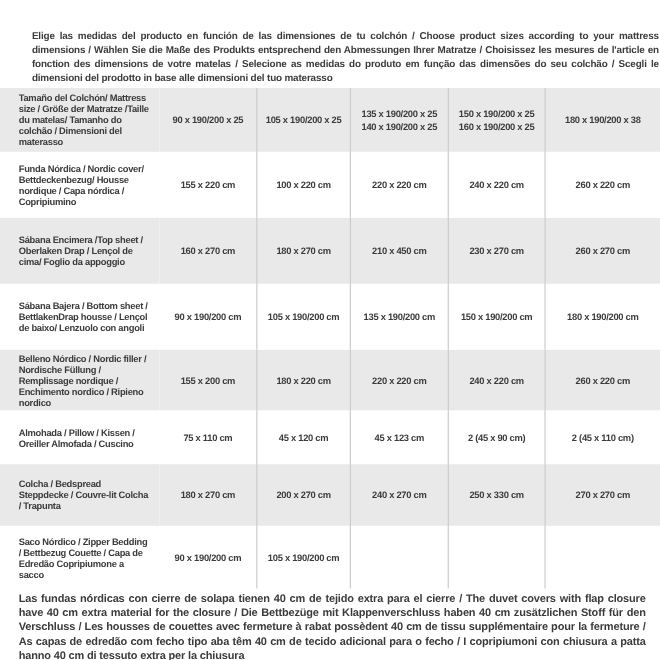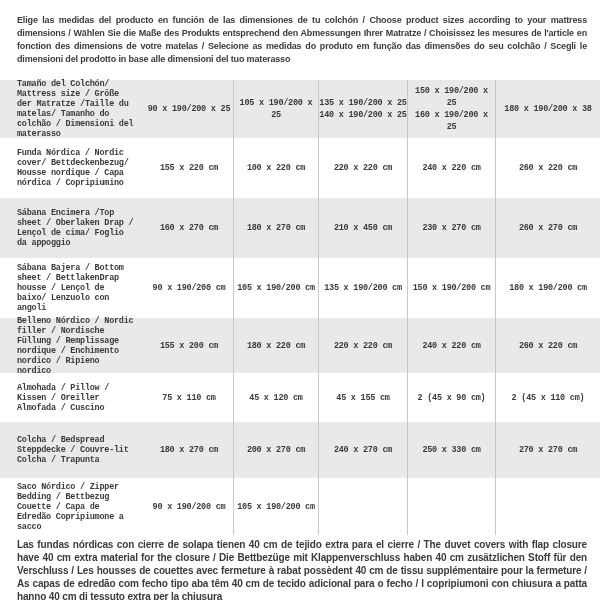--- a/index.html
+++ b/index.html
@@ -16,37 +16,36 @@
     width: 600px;
     height: 600px;
     background: #ffffff;
     color: var(--text-color, #3b3b3b);
   }
   .intro {
     position: absolute;
     top: 14px;
     left: 17px;
     width: 570px;
-    margin: 0;
+    margin: 12px;
     font-size: 9px;
     font-weight: 700;
     letter-spacing: -0.15px;
     line-height: 13px;
     text-align: justify;
     color: var(--text-color, #3b3b3b);
   }
   .size-table {
     position: absolute;
     top: 80px;
     left: 0;
     width: 524px;
     display: grid;
     grid-template-columns: 145px 88px 85px 89px 88px 105px;
     grid-template-rows: 58px 60px 60px 60px 55px 49px 56px 57px;
-    font-family: Liberation Mono, monospace;
   }
   .cell {
     display: flex;
     align-items: center;
     box-sizing: border-box;
     font-weight: 700;
     color: var(--text-color, #3b3b3b);
     letter-spacing: -0.25px;
   }
   .cell.gray { background: var(--row-gray, #e9e9e9); }
@@ -121,21 +120,21 @@
     <div class="cell label gray">Belleno Nórdico / Nordic filler / Nordische Füllung / Remplissage nordique / Enchimento nordico / Ripieno nordico</div>
     <div class="cell value gray">155 x 200 cm</div>
     <div class="cell value gray bl">180 x 220 cm</div>
     <div class="cell value gray bl">220 x 220 cm</div>
     <div class="cell value gray bl">240 x 220 cm</div>
     <div class="cell value gray bl">260 x 220 cm</div>
 
     <div class="cell label">Almohada  / Pillow / Kissen / Oreiller Almofada / Cuscino</div>
     <div class="cell value">75 x 110 cm</div>
     <div class="cell value bl">45 x 120 cm</div>
-    <div class="cell value bl">45 x 155 cm</div>
+    <div class="cell value bl">45 x 123 cm</div>
     <div class="cell value bl">2 (45 x 90 cm)</div>
     <div class="cell value bl">2 (45 x 110 cm)</div>
 
     <div class="cell label gray">Colcha / Bedspread Steppdecke / Couvre-lit Colcha / Trapunta</div>
     <div class="cell value gray">180 x 270 cm</div>
     <div class="cell value gray bl">200 x 270 cm</div>
     <div class="cell value gray bl">240 x 270 cm</div>
     <div class="cell value gray bl">250 x 330 cm</div>
     <div class="cell value gray bl">270 x 270 cm</div>
 

